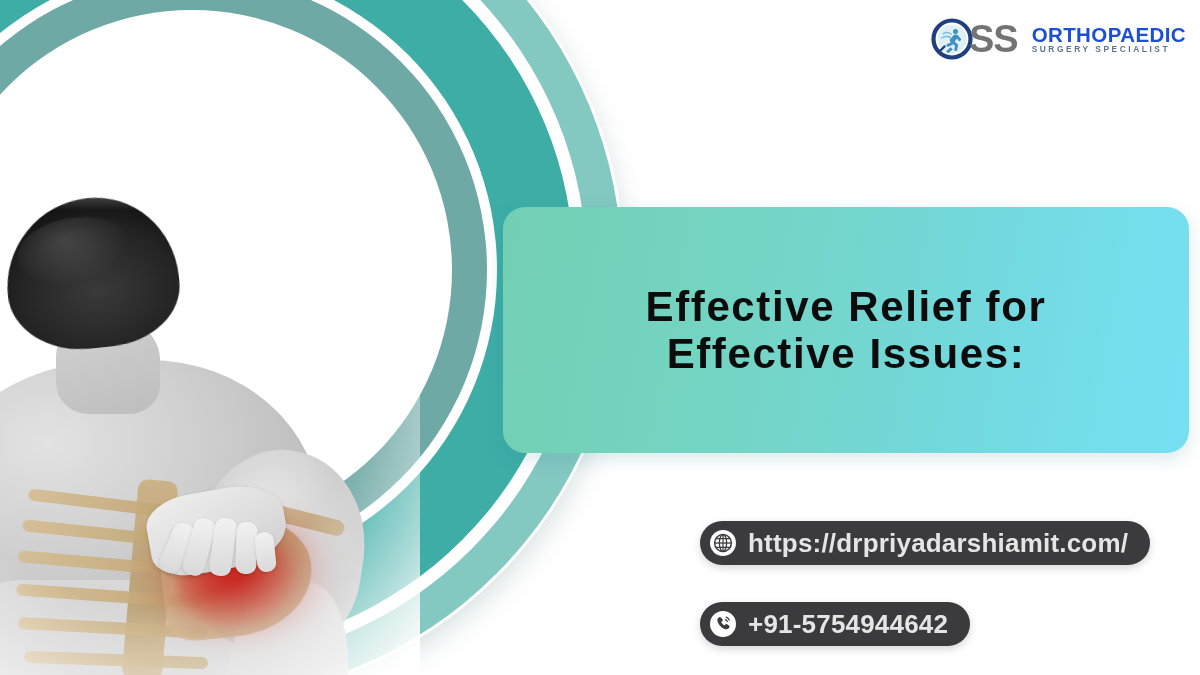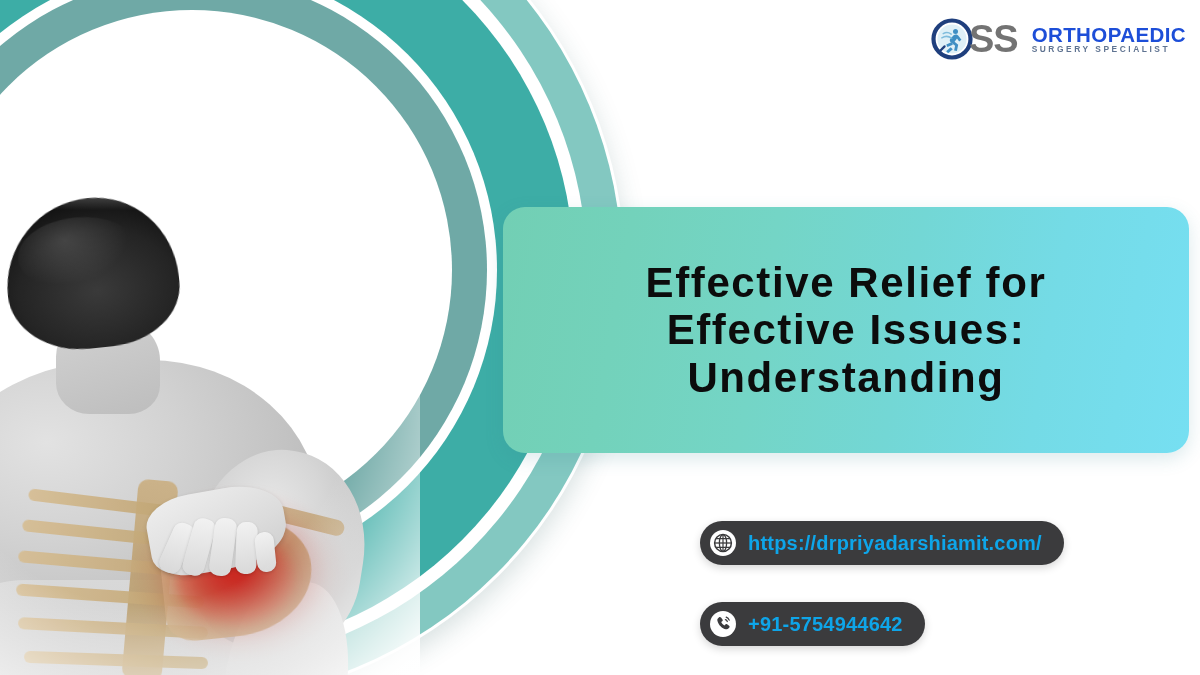--- a/index.html
+++ b/index.html
@@ -258,22 +258,22 @@
     display:inline-flex; align-items:center; gap:12px;
     background:#3b3b3d;
     border-radius:30px;
     padding:9px 22px 9px 10px;
     z-index:20;
     box-shadow:0 3px 8px rgba(0,0,0,0.16);
   }
   .pill-url   { left:700px; top:521px; }
   .pill-phone { left:700px; top:602px; }
   .pill-text {
-    color:#0ea5e9;
-    font-size:20px;
+    color:#e5e5e5;
+    font-size:26px;
     font-weight:700;
     letter-spacing:0.2px;
     line-height:1;
     white-space:nowrap;
   }
   .pill-icon {
     flex:0 0 auto;
     width:26px; height:26px;
     border-radius:50%;
     background:#ffffff;
@@ -354,21 +354,20 @@
     <span class="logo-words">
       <span class="logo-title">ORTHOPAEDIC</span>
       <span class="logo-sub" style="display:block;">SURGERY SPECIALIST</span>
     </span>
   </div>
 
   <div class="headline-card">
     <h1 class="headline">
       <span class="hl-line">Effective Relief for</span>
       <span class="hl-line">Effective Issues:</span>
-      <span class="hl-line">Understanding</span>
     </h1>
   </div>
 
   <div class="pill pill-url">
     <span class="pill-icon">
       <svg width="20" height="20" viewBox="0 0 20 20">
         <circle cx="10" cy="10" r="8.4" fill="none" stroke="#3b3b3d" stroke-width="1.5"></circle>
         <ellipse cx="10" cy="10" rx="3.6" ry="8.4" fill="none" stroke="#3b3b3d" stroke-width="1.3"></ellipse>
         <line x1="1.6" y1="10" x2="18.4" y2="10" stroke="#3b3b3d" stroke-width="1.3"></line>
         <path d="M3.1 5.6h13.8M3.1 14.4h13.8" fill="none" stroke="#3b3b3d" stroke-width="1.2"></path>

